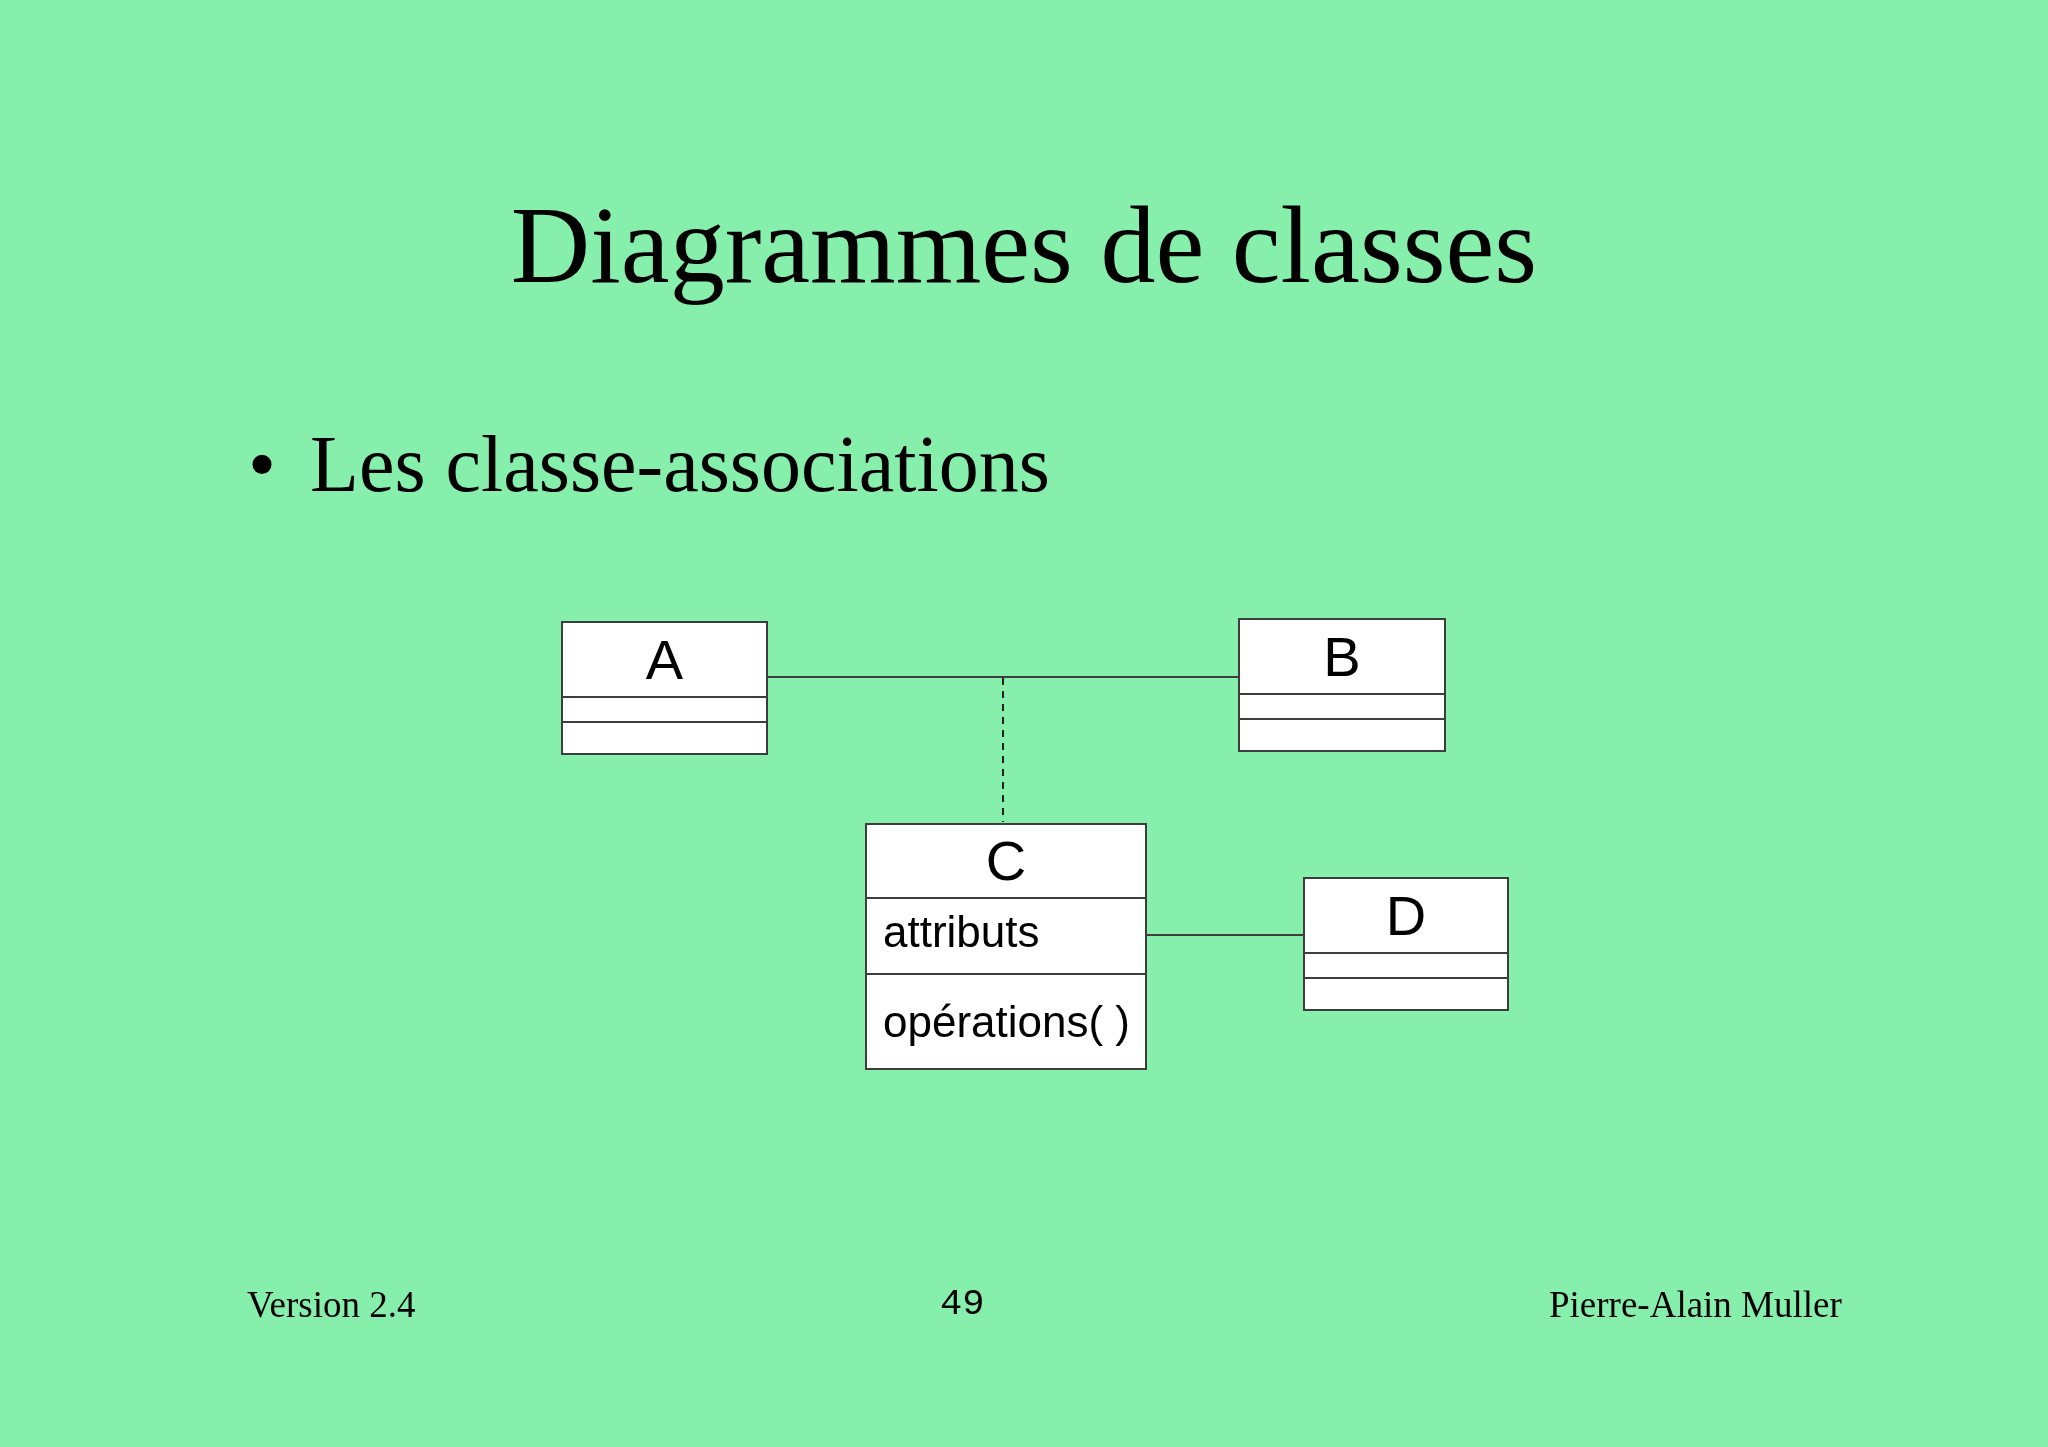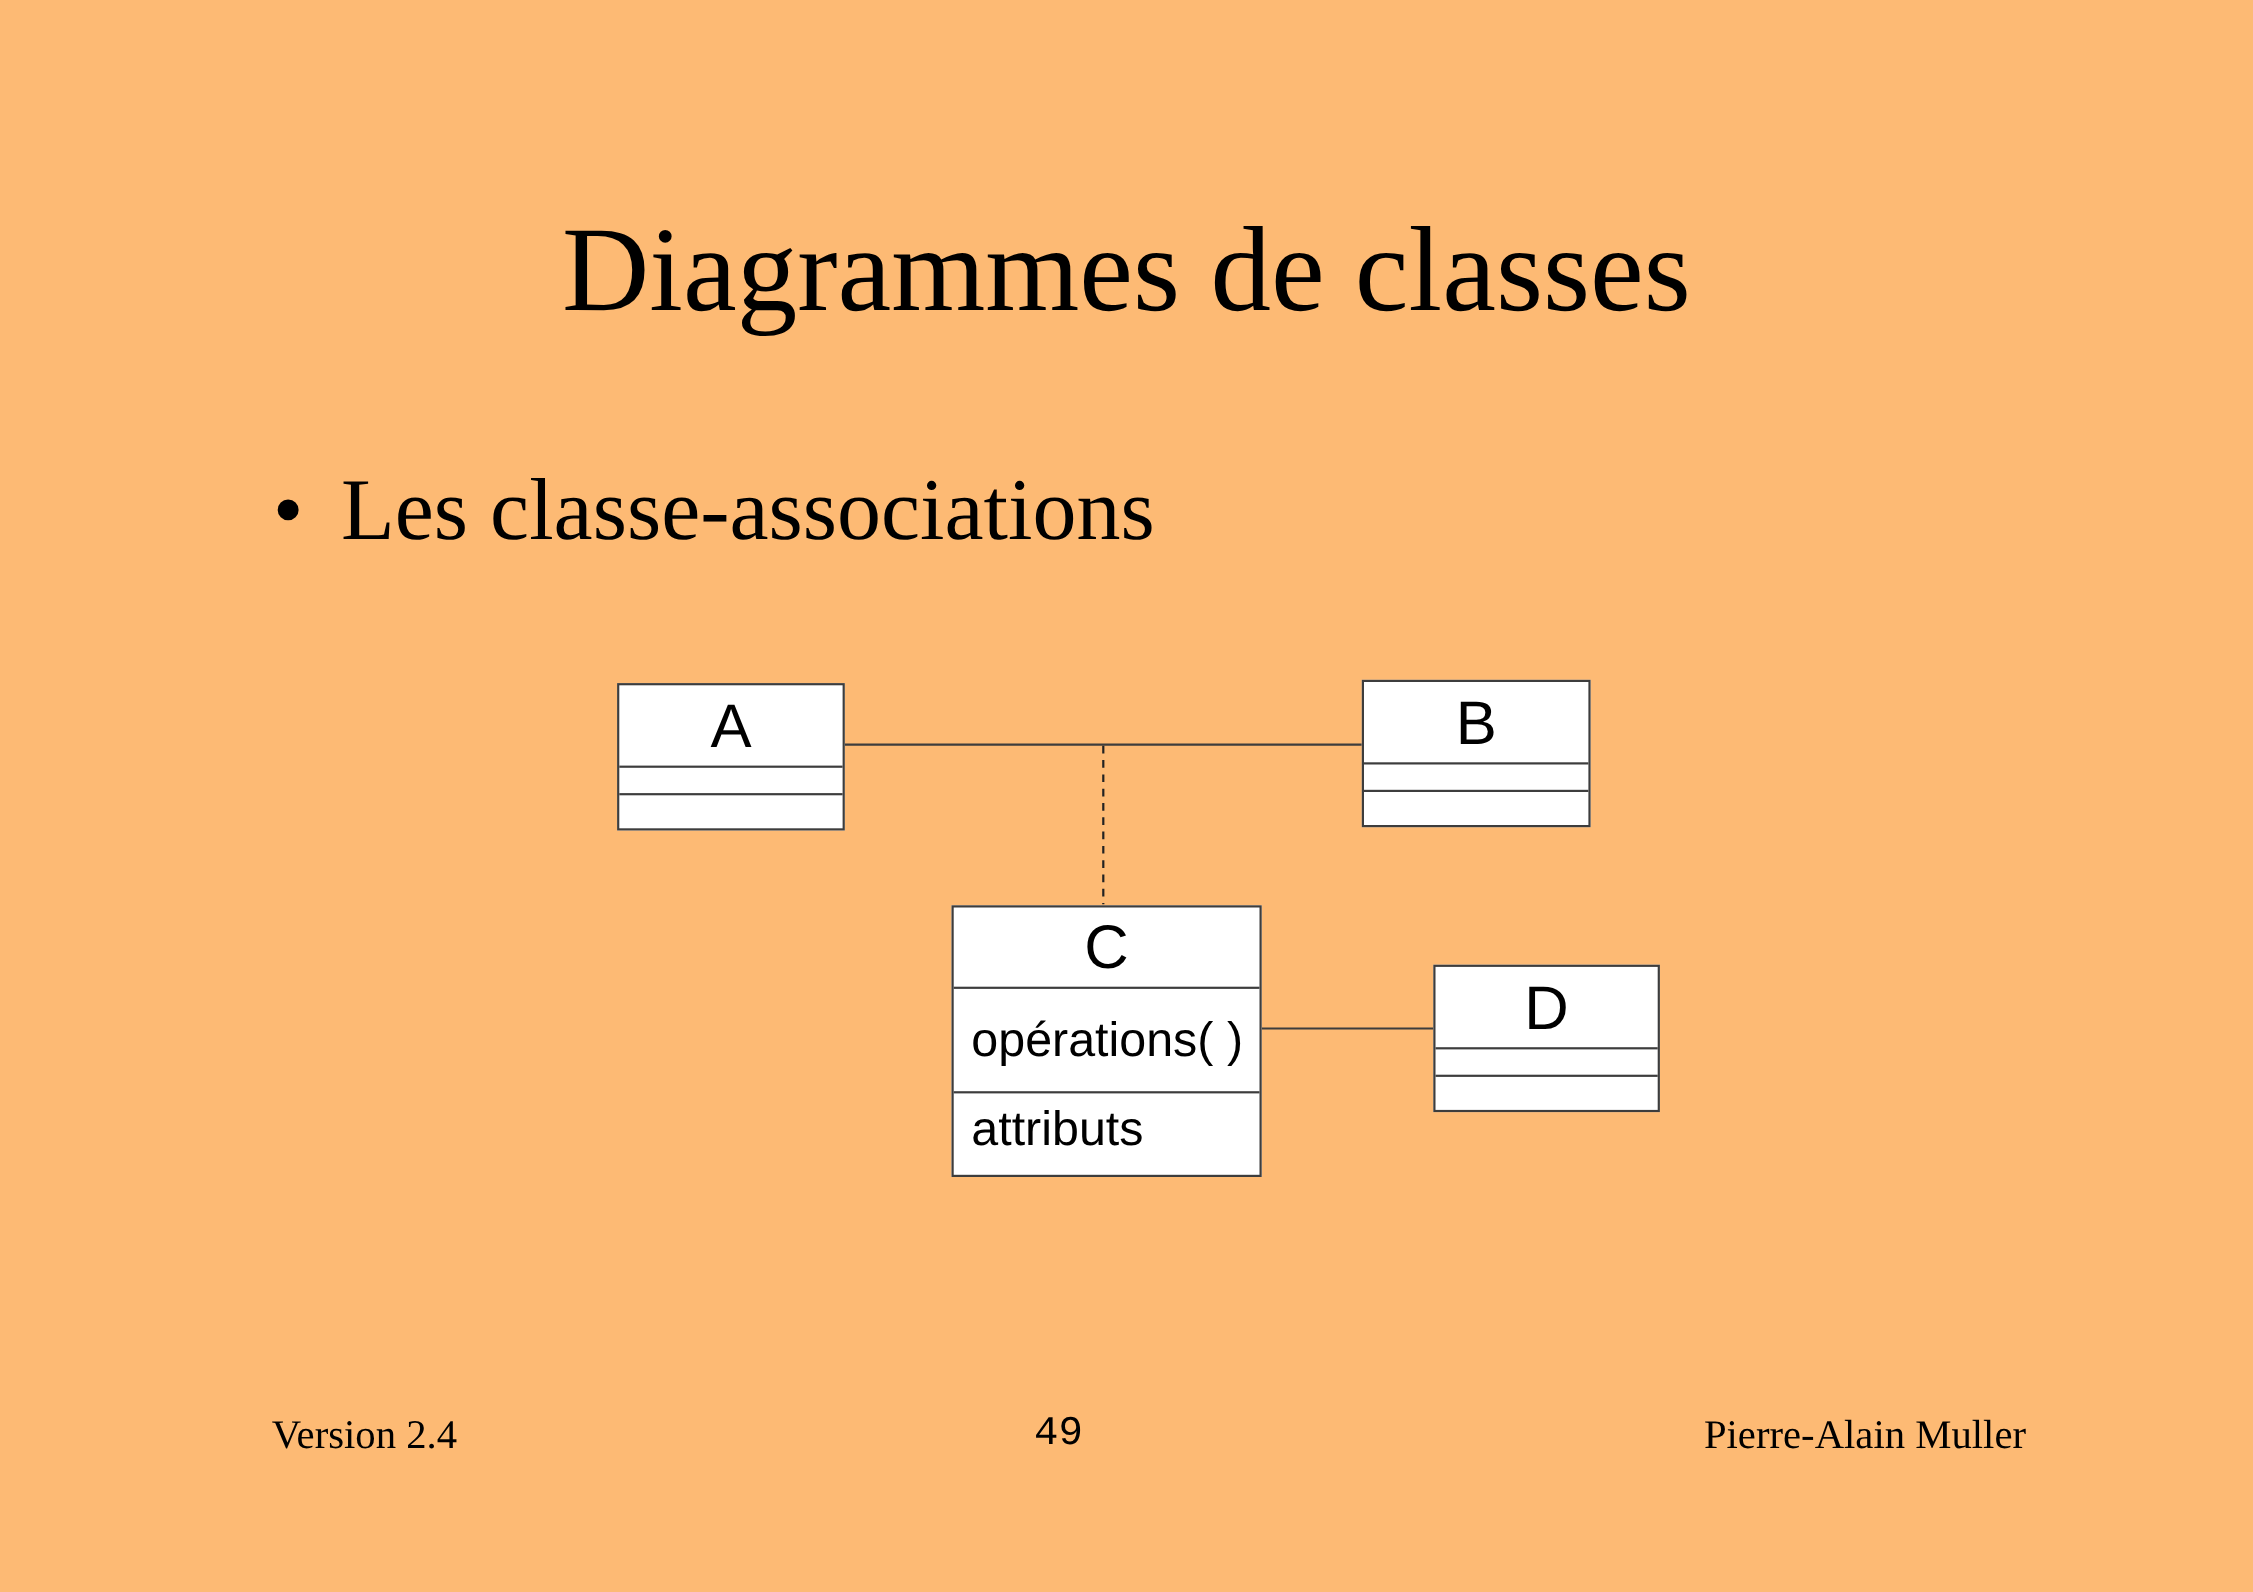--- a/index.html
+++ b/index.html
@@ -1,20 +1,20 @@
 <!DOCTYPE html>
 <html><head>
 <meta charset="utf-8">
 <style>
   html, body { margin: 0; padding: 0; background: #ffffff; }
   .slide {
     position: relative;
     width: 2048px;
     height: 1447px;
-    background: #fdba74;
+    background: #86efac;
     color: #000000;
     font-family: "Liberation Serif", serif;
     overflow: hidden;
   }
 
   
   .title {
     position: absolute;
     top: 190px;
     left: 0;
@@ -127,25 +127,25 @@
   </div>
 
   <div class="uml" id="box-b">
     <div class="name">B</div>
     <div class="comp mid"></div>
     <div class="comp low"></div>
   </div>
 
   <div class="uml" id="box-c">
     <div class="name">C</div>
+    <div class="comp attrs">
+      <span>attributs</span>
+    </div>
     <div class="comp ops">
       <span>opérations( )</span>
-    </div>
-    <div class="comp attrs">
-      <span>attributs</span>
     </div>
   </div>
 
   <div class="uml" id="box-d">
     <div class="name">D</div>
     <div class="comp mid"></div>
     <div class="comp low"></div>
   </div>
 
   <div class="footer-item footer-left">Version 2.4</div>

